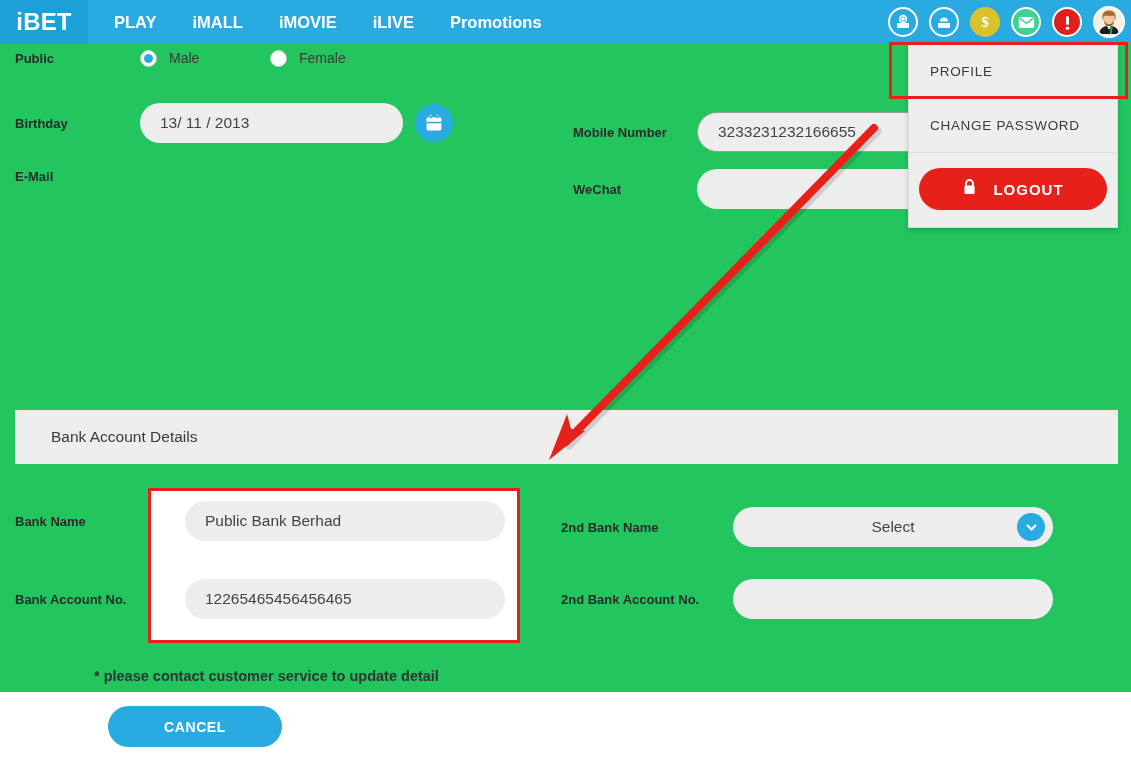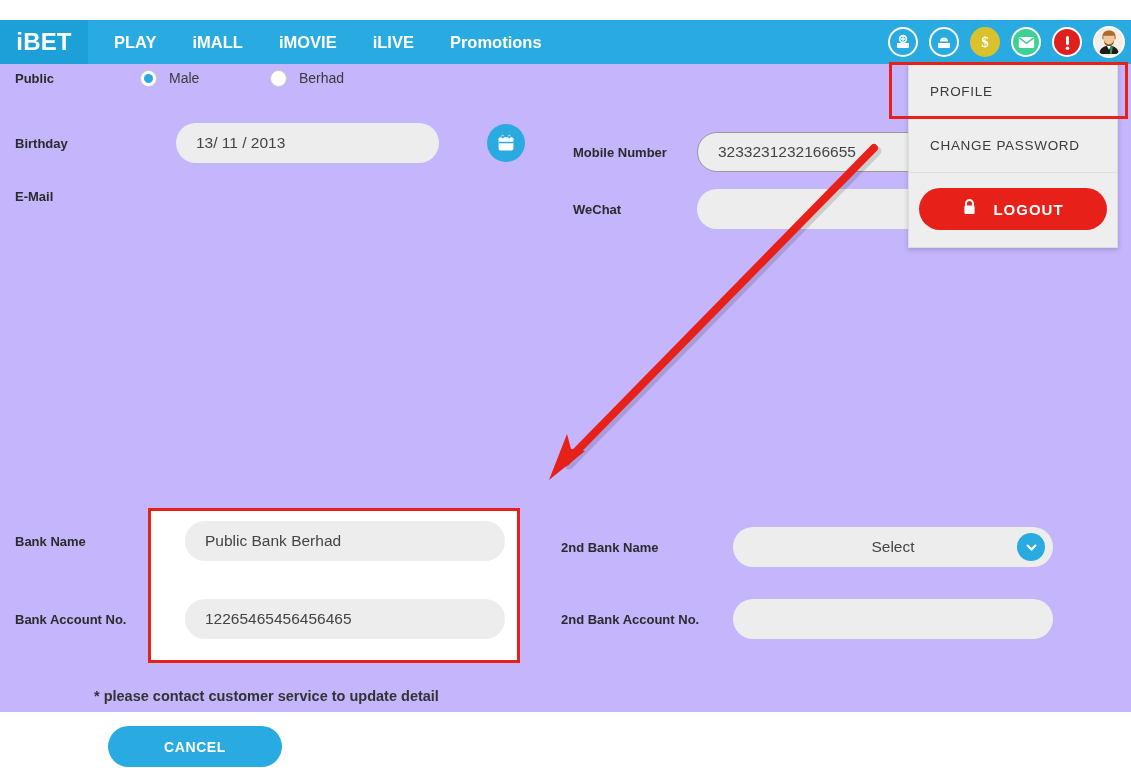--- a/index.html
+++ b/index.html
@@ -2,21 +2,21 @@
 <html><head>
 <meta charset="utf-8">
 <style>
   * { box-sizing: border-box; margin: 0; padding: 0; }
   html, body {
     width: 1131px; height: 768px;
     background: #ffffff;
     font-family: "Liberation Sans", sans-serif;
     overflow: hidden;
   }
-  #root { position: relative; width: 1131px; height: 692px; background:#c4b5fd;margin-top:20px; }
+  #root { position: relative; width: 1131px; height: 692px; background:#22c55e; }
 
   
   .topbar {
     position: absolute; left: 0; top: 0; width: 1131px; height: 44px;
     background: #29abe2;
   }
   .logo-block {
     position: absolute; left: 0; top: 0; width: 88px; height: 44px;
     background: #1d9fd8;
     display: flex; align-items: center; justify-content: center;
@@ -247,26 +247,26 @@
       <span class="flabel" style="width:125px;">Public</span>
       <div class="radio-group">
         <div class="radio" style="width:130px;">
           <span class="circle">
               <span class="dot"></span>
             </span>
           <span class="rlbl">Male</span>
         </div>
         <div class="radio">
           <span class="circle"></span>
-          <span class="rlbl">Berhad</span>
+          <span class="rlbl">Female</span>
         </div>
       </div>
     </div>
 
-    <div class="frow" style="left:15px; top:59px;gap:36px;">
+    <div class="frow" style="left:15px; top:59px;">
       <span class="flabel" style="width:125px;">Birthday</span>
       <div class="pill" style="width:263px;">
         <span>13/ 11 / 2013</span>
       </div>
       <div class="cal-btn">
         <svg width="20" height="20" viewBox="0 0 20 20">
           <rect x="2.6" y="4.4" width="14.8" height="13" rx="1.6" fill="#fff"></rect>
           <rect x="2.6" y="4.4" width="14.8" height="3.4" rx="1.6" fill="#fff"></rect>
           <rect x="2.6" y="8.8" width="14.8" height="1.5" fill="#29abe2"></rect>
           <rect x="5.6" y="1.8" width="2.2" height="4.2" rx="1.1" fill="#fff"></rect>
@@ -289,20 +289,23 @@
     </div>
 
     <div class="frow" style="left:573px; top:125px;">
       <span class="flabel" style="width:124px;">WeChat</span>
       <div class="pill" style="width:320px;">
         <span></span>
       </div>
     </div>
   </div>
 
+  <div class="section-bar">
+    <span>Bank Account Details</span>
+  </div>
 
   <div class="hl-bank"></div>
 
   <div style="position:absolute; left:0; top:0; width:1131px; z-index:10;">
 
     <div class="frow" style="left:15px; top:501px;">
       <span class="flabel" style="width:170px;">Bank Name</span>
       <div class="pill" style="width:320px;">
         <span>Public Bank Berhad</span>
       </div>

